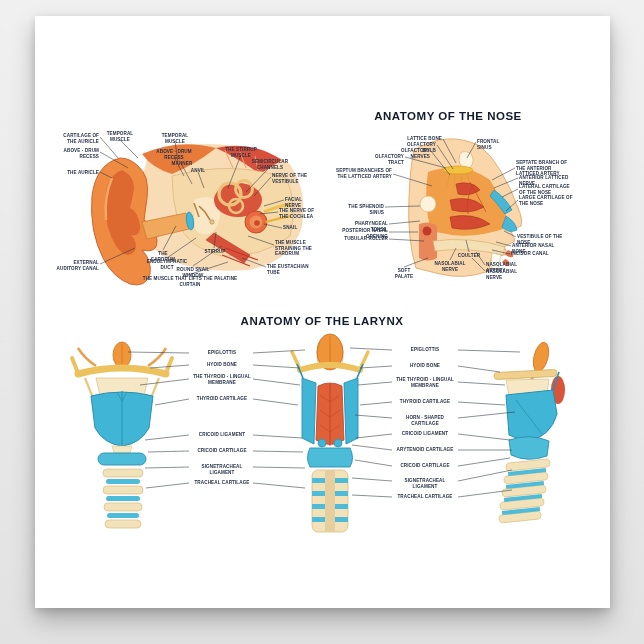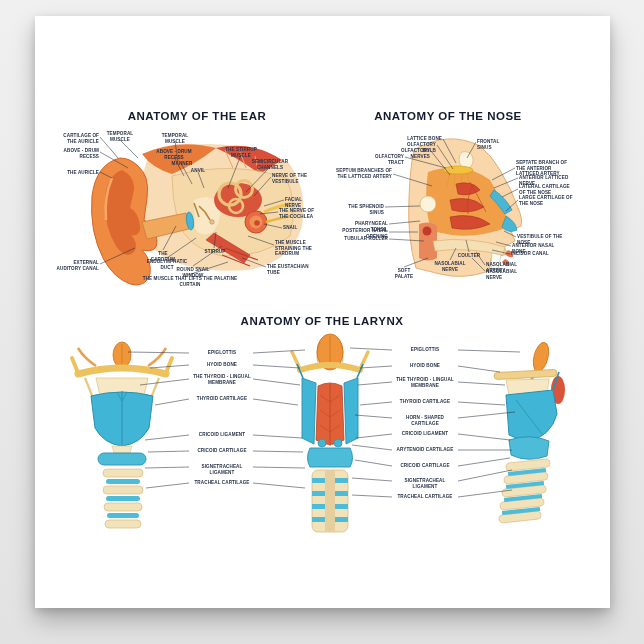--- a/index.html
+++ b/index.html
@@ -35,21 +35,20 @@
     position:absolute;font-size:4.6px;line-height:1.2;font-weight:600;
     color:#26324a;letter-spacing:.1px;
   }
 </style>
 </head>
 <body>
 
 <div id="stage">
   <div id="poster"></div>
 
-  <div id="title-ear" class="section-title">ANATOMY OF THE EAR</div>
   <div id="title-nose" class="section-title">ANATOMY OF THE NOSE</div>
   <div id="title-larynx" class="section-title">ANATOMY OF THE LARYNX</div>
 
   <svg id="art-ear" class="art" viewBox="50 120 275 175">
     <path d="M150,152 Q225,132 288,162 Q308,188 302,226 Q292,262 248,270 Q198,274 166,258 Q142,244 140,212 Q140,175 150,152 Z" fill="#f8dcb6"></path>
     <path d="M142,154 Q178,138 216,148 Q196,164 172,174 Q152,168 142,154 Z" fill="#e87a3a"></path>
     <path d="M216,148 Q252,140 282,160 L260,174 Q238,158 216,148 Z" fill="#d8503a"></path>
     <path d="M225,150 L233,168 M240,152 L246,168 M255,156 L258,170" stroke="#f0a06a" stroke-width="1" fill="none"></path>
     <path d="M172,176 Q232,160 286,178 Q298,202 290,236 Q262,258 222,256 Q188,248 178,222 Q172,198 172,176 Z" fill="#f5d9a8" stroke="#e0b87e" stroke-width="0.8"></path>
     <path d="M120,158 Q96,164 92,196 Q89,232 104,260 Q114,278 130,284 Q146,288 150,274 Q152,260 142,250 Q158,254 157,240 Q155,226 144,220 L147,198 Q150,176 138,166 Q130,158 120,158 Z" fill="#ee8a42" stroke="#d2642a" stroke-width="1"></path>

